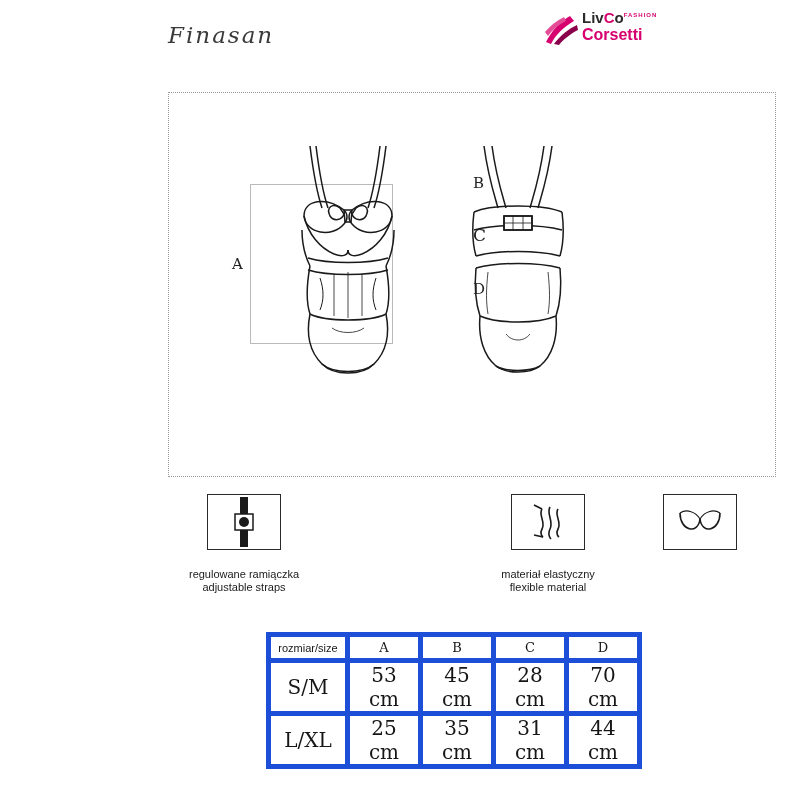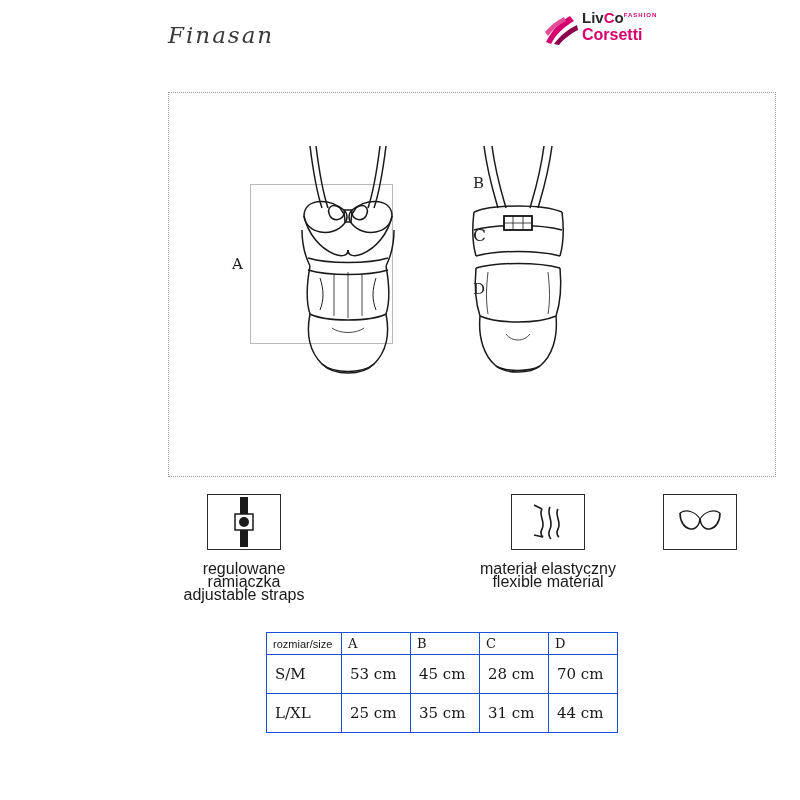--- a/index.html
+++ b/index.html
@@ -123,56 +123,56 @@
   .feature .icon-box {
     width: 74px;
     height: 56px;
     margin: 0 auto;
     border: 1px solid #2a2a2a;
     box-sizing: border-box;
     position: relative;
     background: #fff;
   }
   .feature .caption {
-    margin-top: 12px;
-    font-size: 16px;
+    margin-top: 18px;
+    font-size: 11px;
     line-height: 13px;
     color: #1a1a1a;
     white-space: pre-line;
   }
   .f1 { left: 0; }
   .f2 { left: 152px; }
   .f3 { left: 304px; }
   .f4 { left: 456px; }
 
   
   .size-table {
     position: absolute;
     left: 266px;
     top: 632px;
     border-collapse: collapse;
   }
   .size-table td {
-    border: 1px solid #1d4ed8;
-    text-align: left;
+    border: 5px solid #1d4ed8;
+    text-align: center;
     font-family: "DejaVu Serif", serif;
     color: #161616;
   }
   .size-table tr.head td {
     font-size: 11px;
     height: 21px;
     padding: 0 6px;
     font-family: "Liberation Sans", sans-serif;
   }
   .size-table tr.head td.letter-col {
     font-family: "DejaVu Serif", serif;
     font-size: 13px;
   }
   .size-table tr.row td {
-    font-size: 15px;
+    font-size: 20px;
     height: 38px;
     padding: 0 8px;
   }
   .size-table td.label-col { width: 58px; }
   .size-table td.val-col { width: 52px; }
 </style>
 </head>
 <body>
 
 <div class="header">

